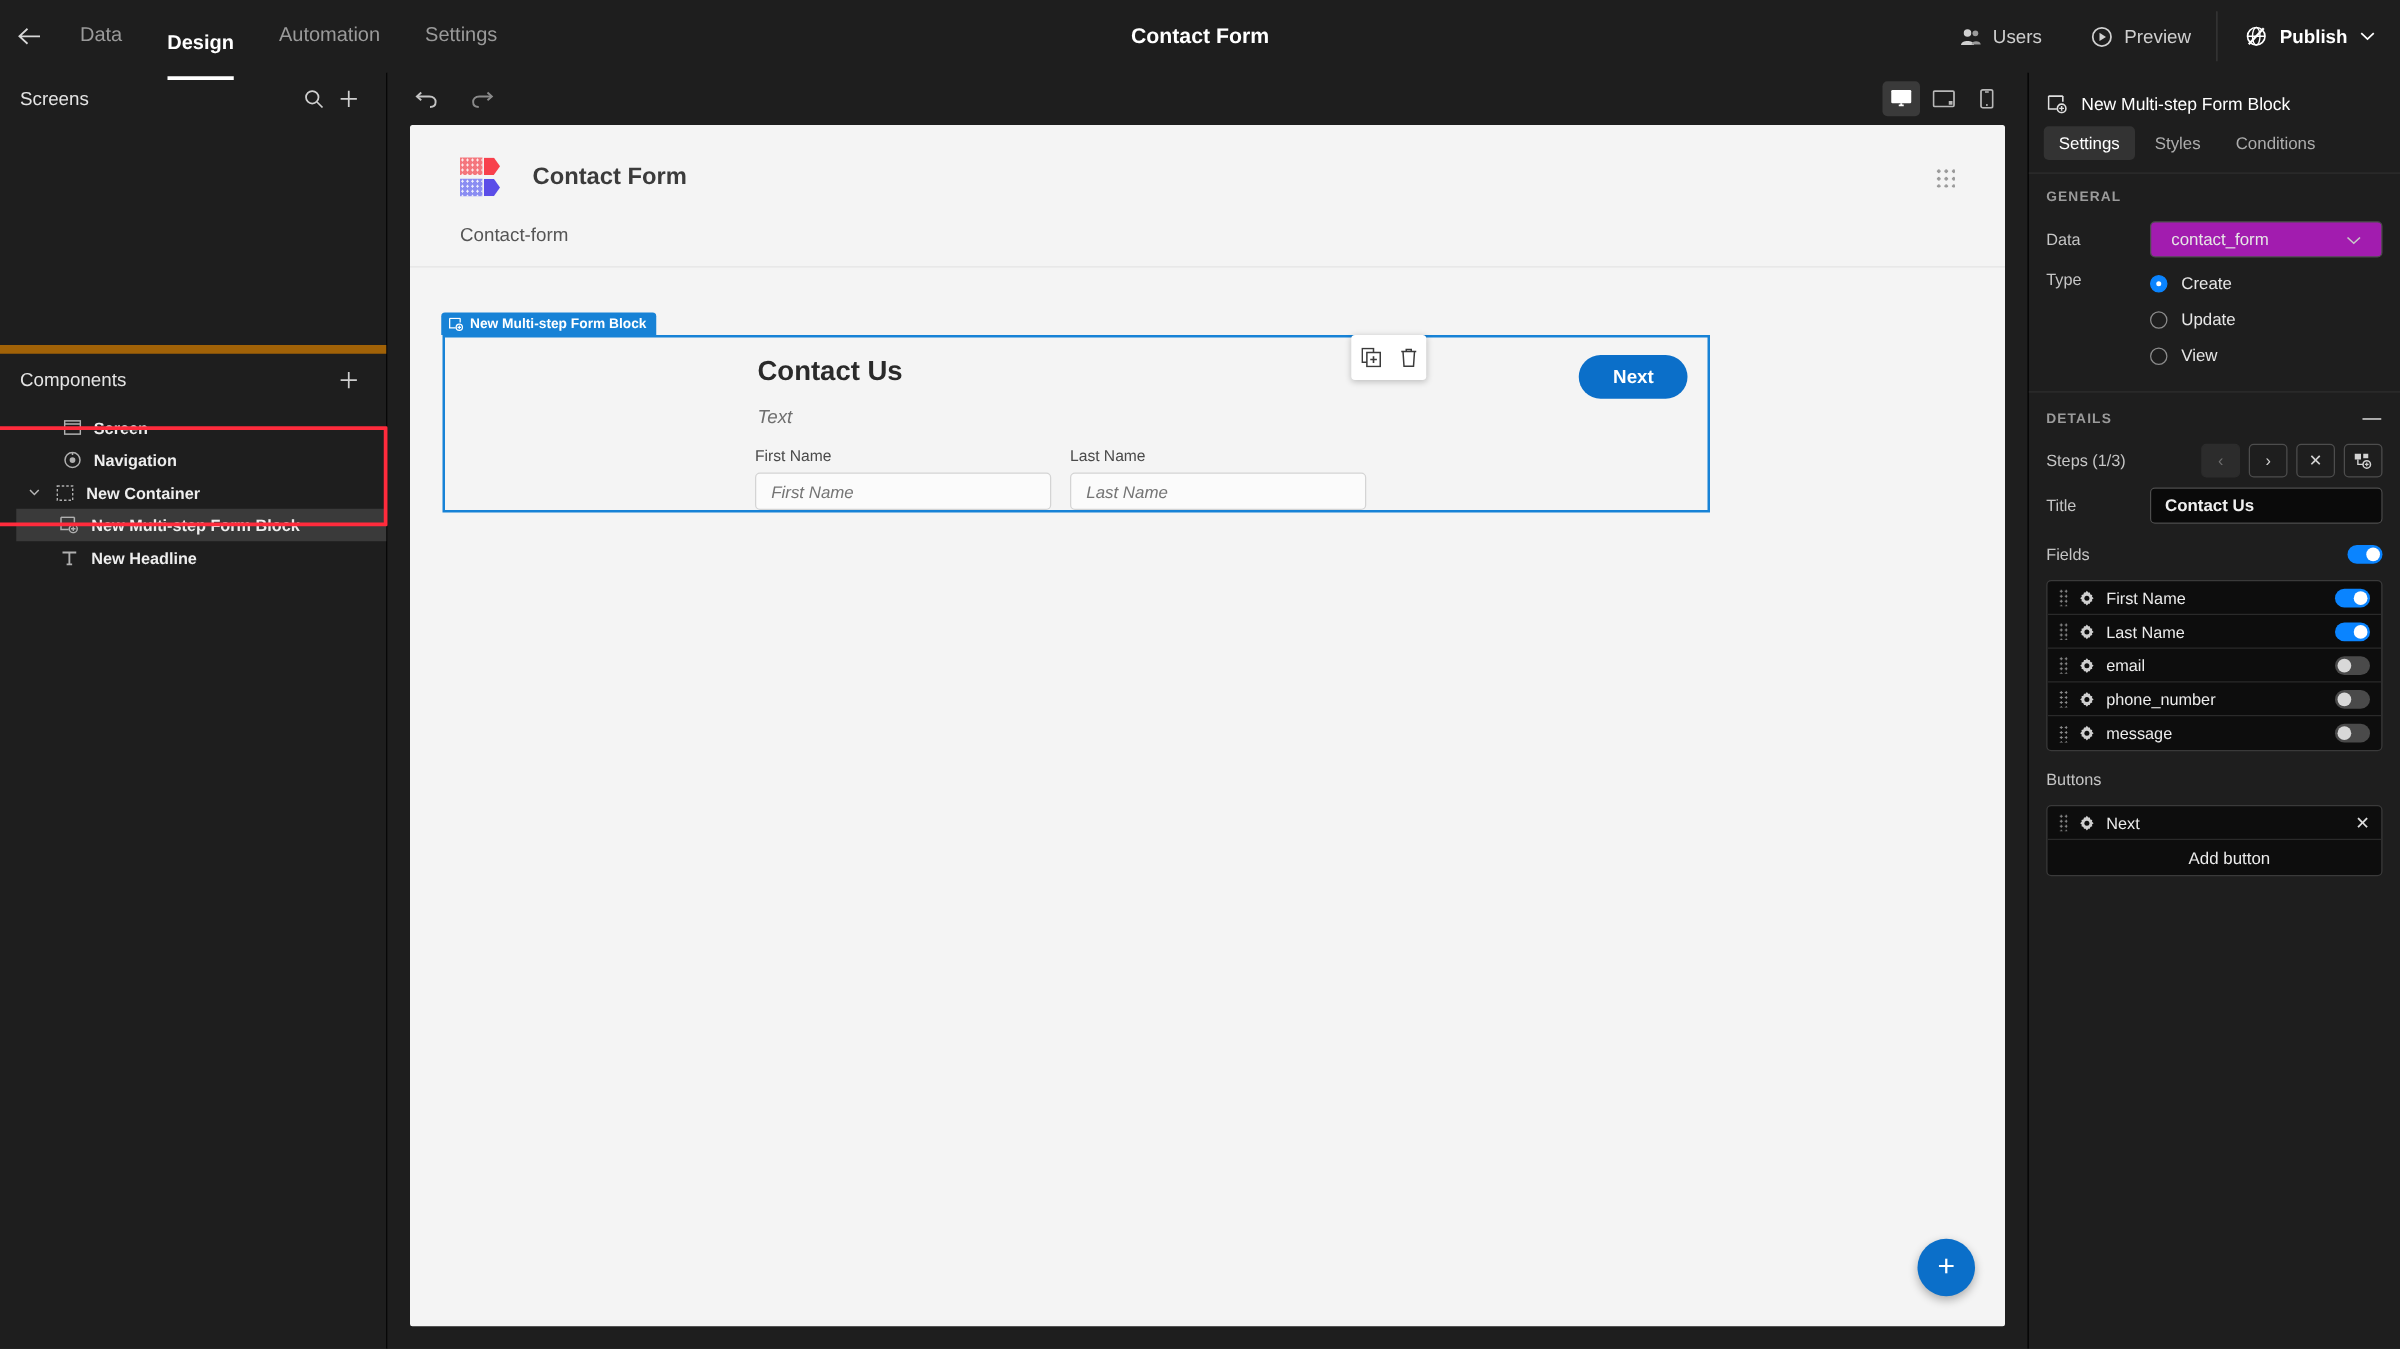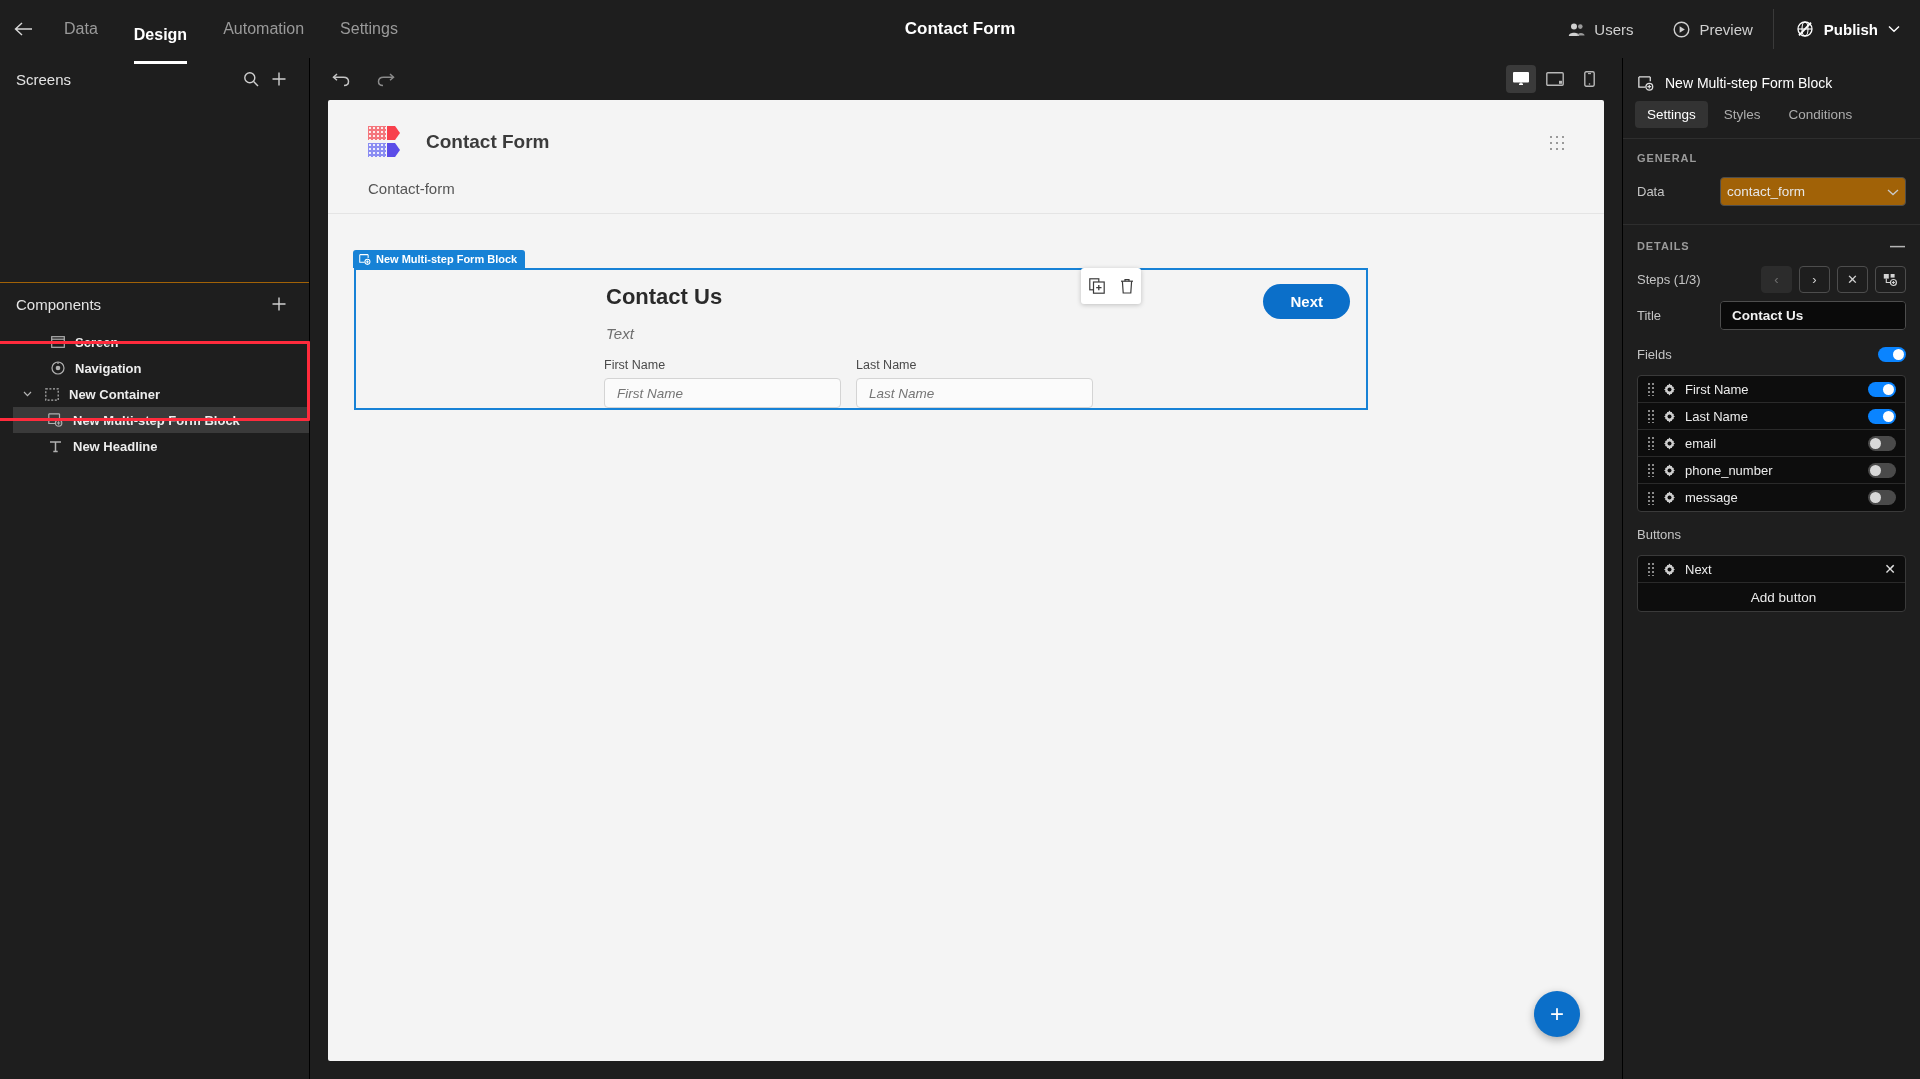--- a/index.html
+++ b/index.html
@@ -45,21 +45,21 @@
   .body { display: flex; flex: 1 1 auto; min-height: 0; }
 
   
   .leftbar { width: 310px; flex: 0 0 310px; background: #1e1e1e; display: flex; flex-direction: column; border-right: 1px solid #000; }
   .panel-head {
     height: 42px; display: flex; align-items: center; padding: 0 16px;
     color: #e4e4e4; font-size: 15px;
   }
   .panel-head .t { flex: 1; }
   .panel-head .act { width: 28px; height: 28px; display: flex; align-items: center; justify-content: center; cursor: pointer; color: #cfcfcf; }
-  .screens-sec { border-bottom: 1px solid #a16207; height: 225px; }
+  .screens-sec { border-bottom: 7px solid #a16207; height: 225px; }
   .screen-row {
     height: 30px; display: flex; align-items: center; gap: 11px; padding: 0 16px;
     background: #383838; color: #fff; font-size: 13.5px; font-weight: bold; cursor: pointer;
   }
   .screen-chip { width: 14px; height: 14px; border-radius: 3px; background: #2d8cf0; position: relative; }
   .screen-chip::after {
     content:""; position:absolute; inset:2px; border-radius:2px;
     background-image: radial-gradient(#8fc7fa 0.8px, transparent 0.9px);
     background-size: 3px 3px;
   }
@@ -150,22 +150,22 @@
   .rp-tab.active { background: #333333; color: #ffffff; }
   .rp-div { height: 1px; background: #2e2e2e; margin: 10px 0 0 0; }
   .sec-hd {
     display: flex; align-items: center; padding: 13px 14px 9px 14px;
     font-size: 11px; letter-spacing: .9px; color: #9b9b9b; font-weight: bold;
   }
   .sec-hd .minus { margin-left: auto; color: #b5b5b5; cursor: pointer; font-size: 15px; line-height: 1; }
   .row { display: flex; align-items: center; padding: 4px 14px; min-height: 32px; }
   .row .lab { width: 83px; flex: 0 0 83px; font-size: 13px; color: #c5c5c5; }
   .select {
-    flex: 1; height: 29px; background: #a16207; border: 1px solid #4d4d4d; border-radius: 4px;
-    display: flex; align-items: center; padding: 0 6px; font-size: 13.5px; color: #e6e6e6; cursor: pointer;
+    flex: 1; height: 29px; background: #a21caf; border: 1px solid #4d4d4d; border-radius: 4px;
+    display: flex; align-items: center; padding: 0 16px; font-size: 13.5px; color: #e6e6e6; cursor: pointer;
   }
   .select .cv { margin-left: auto; color: #c9c9c9; }
   .radio-line { display: flex; align-items: center; gap: 11px; font-size: 13.5px; color: #e6e6e6; cursor: pointer; padding: 3px 0; }
   .radio { width: 14px; height: 14px; border-radius: 50%; border: 1.6px solid #8c8c8c; flex: 0 0 14px; position: relative; }
   .radio.on { border-color: #0a84ff; background: #0a84ff; }
   .radio.on::after { content: ""; position: absolute; left: 4px; top: 4px; width: 4px; height: 4px; border-radius: 50%; background: #fff; }
   .steps-btns { display: flex; gap: 7px; margin-left: auto; }
   .sbtn {
     width: 31px; height: 27px; border: 1px solid #4d4d4d; border-radius: 4px;
     display: flex; align-items: center; justify-content: center; cursor: pointer; color: #d3d3d3; font-size: 13px;
@@ -471,20 +471,37 @@
         <div class="select">
           <span>contact_form</span>
           <span class="cv">
             <svg width="12" height="7" viewBox="0 0 12 7">
               <path d="M1 1 L6 5.6 L11 1" stroke="#c9c9c9" stroke-width="1.3" fill="none"></path>
             </svg>
           </span>
         </div>
       </div>
 
+      <div class="row" style="align-items:flex-start; padding-top:6px;">
+        <span class="lab">Type</span>
+        <div style="flex:1; display:flex; flex-direction:column; gap:8px;">
+          <div class="radio-line">
+            <span class="radio on"></span>
+            <span>Create</span>
+          </div>
+          <div class="radio-line">
+            <span class="radio"></span>
+            <span>Update</span>
+          </div>
+          <div class="radio-line">
+            <span class="radio"></span>
+            <span>View</span>
+          </div>
+        </div>
+      </div>
 
       <div class="rp-div" style="margin-top:14px"></div>
 
       <div class="sec-hd">
         <span>DETAILS</span>
         <span class="minus">—</span>
       </div>
 
       <div class="row">
         <span class="lab">Steps (1/3)</span>

